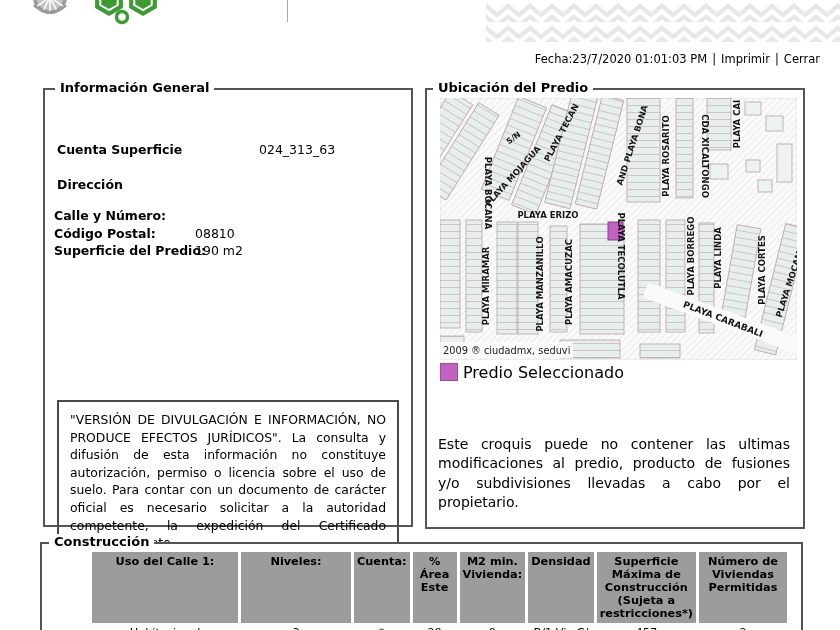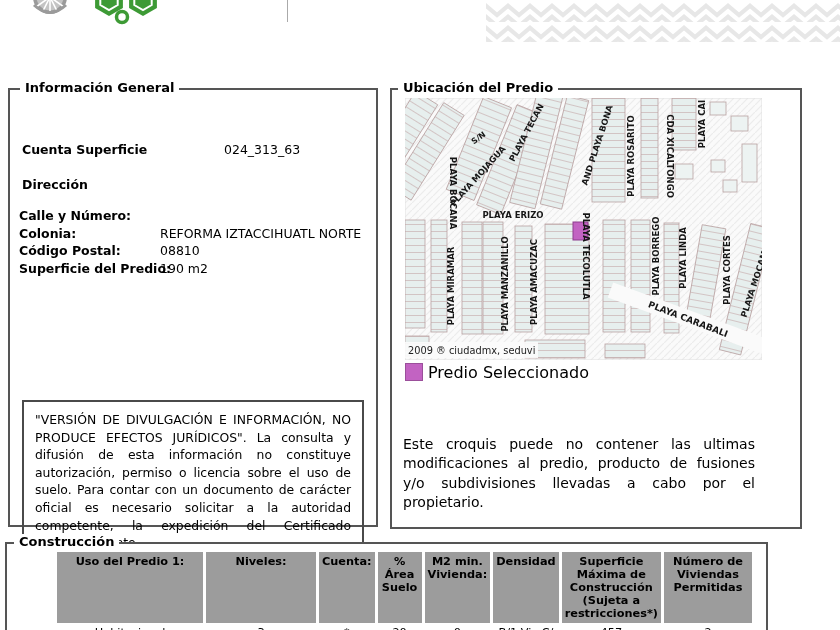--- a/index.html
+++ b/index.html
@@ -6,24 +6,24 @@
   .page{position:relative;width:840px;height:630px;overflow:hidden;background:#fff;
         font-family:"DejaVu Sans","Liberation Sans",sans-serif;color:#000;}
   
   .logo{position:absolute;top:0;}
   .divider{position:absolute;left:287px;top:0;width:1px;height:22px;background:#aaa;}
   .chevron-wrap{position:absolute;left:486px;top:0;width:354px;height:42px;}
   .toolbar{position:absolute;top:52px;right:20px;font-size:11.5px;white-space:nowrap;}
   .toolbar a{color:#000;text-decoration:none;cursor:pointer;}
   .toolbar .sep{margin:0 5px;}
   
-  .fieldset{position:absolute;border:2px solid #555;background:#fff;}
+  .fieldset{position:absolute;border:2px solid #555;background:#fff;margin-left:35px;}
   .legend{position:absolute;top:-10px;background:#fff;padding:0 5px;font-weight:bold;font-size:13px;white-space:nowrap;}
   .fs-general{left:8px;top:88px;width:366px;height:435px;}
-  .fs-location{left:390px;top:88px;width:376px;height:437px;padding-left:32px;}
+  .fs-location{left:390px;top:88px;width:376px;height:437px;}
   .fs-zoning{left:5px;top:542px;width:759px;height:150px;}
   
   .gi-row{position:absolute;left:12px;font-size:12.5px;white-space:nowrap;}
   .gi-label{font-weight:bold;}
   .gi-cuenta{top:52px;}
   .gi-cuenta .gi-value{position:absolute;left:202px;}
   .gi-dir{top:87px;}
   .gi-fields{position:absolute;left:9px;top:118px;right:8px;}
   .gi-frow{position:relative;height:17.5px;font-size:12.5px;white-space:nowrap;}
   .gi-frow .gi-value{position:absolute;left:141px;}
@@ -80,33 +80,35 @@
       <defs>
         <pattern id="chev" width="22" height="22" patternUnits="userSpaceOnUse">
           <path d="M-2 4 L11 15 L24 4" fill="none" stroke="#e7e7e7" stroke-width="4.2"></path>
           <path d="M-2 15 L11 26 L24 15" fill="none" stroke="#e7e7e7" stroke-width="4.2"></path>
         </pattern>
       </defs>
       <rect width="354" height="42" fill="url(#chev)"></rect>
     </svg>
   </div>
 
+  <div class="toolbar">
+    <span>Fecha:23/7/2020 01:01:03 PM</span><span class="sep">|</span><a>Imprimir</a><span class="sep">|</span><a>Cerrar</a>
+  </div>
 
   <section class="fieldset fs-general">
     <span class="legend" style="left:10px;">Información General</span>
     <div class="gi-row gi-cuenta">
       <span class="gi-label">Cuenta Superficie</span>
       <span class="gi-value">024_313_63</span>
     </div>
     <div class="gi-row gi-dir">
       <span class="gi-label">Dirección</span>
     </div>
     <div class="gi-fields" id="gi-fields">
         <div class="gi-frow"><span class="gi-label">Calle y Número:</span></div>
-        <div class="gi-frow"><span class="gi-label">Colonia:</span><span class="gi-value">REFORMA IZTACCIHUATL NORTE</span></div>
         <div class="gi-frow"><span class="gi-label">Código Postal:</span><span class="gi-value">08810</span></div>
         <div class="gi-frow"><span class="gi-label">Superficie del Predio:</span><span class="gi-value">190 m2</span></div>
       </div>
     <div class="disclaimer">"VERSIÓN DE DIVULGACIÓN E INFORMACIÓN, NO PRODUCE EFECTOS JURÍDICOS". La consulta y difusión de esta información no constituye autorización, permiso o licencia sobre el uso de suelo. Para contar con un documento de carácter oficial es necesario solicitar a la autoridad competente, la expedición del Certificado correspondiente.</div>
   </section>
 
   <section class="fieldset fs-location">
     <span class="legend" style="left:6px;">Ubicación del Predio</span>
     <div class="map-wrap">
       <svg width="357" height="262" viewBox="0 0 357 262">
@@ -201,24 +203,24 @@
       <span>Predio Seleccionado</span>
     </div>
     <div class="map-note">Este croquis puede no contener las ultimas modificaciones al predio, producto de fusiones y/o subdivisiones llevadas a cabo por el propietario.</div>
   </section>
 
   <section class="fieldset fs-zoning">
     <span class="legend" style="left:7px;">Construcción</span>
     <table class="zoning-table" id="zoning-table">
       <thead>
           <tr id="zoning-head">
-            <th class="c0">Uso del Predio 1:</th>
+            <th class="c0">Uso del Calle 1:</th>
             <th class="c1">Niveles:</th>
             <th class="c2">Cuenta:</th>
-            <th class="c3">% Área Suelo</th>
+            <th class="c3">% Área Este</th>
             <th class="c4">M2 min. Vivienda:</th>
             <th class="c5">Densidad</th>
             <th class="c6">Superficie Máxima de Construcción (Sujeta a restricciones*)</th>
             <th class="c7">Número de Viviendas Permitidas</th>
           </tr>
         </thead>
       <tbody id="zoning-body">
           <tr>
             <td class="c0">Habitacional</td>
             <td class="c1">3</td>

